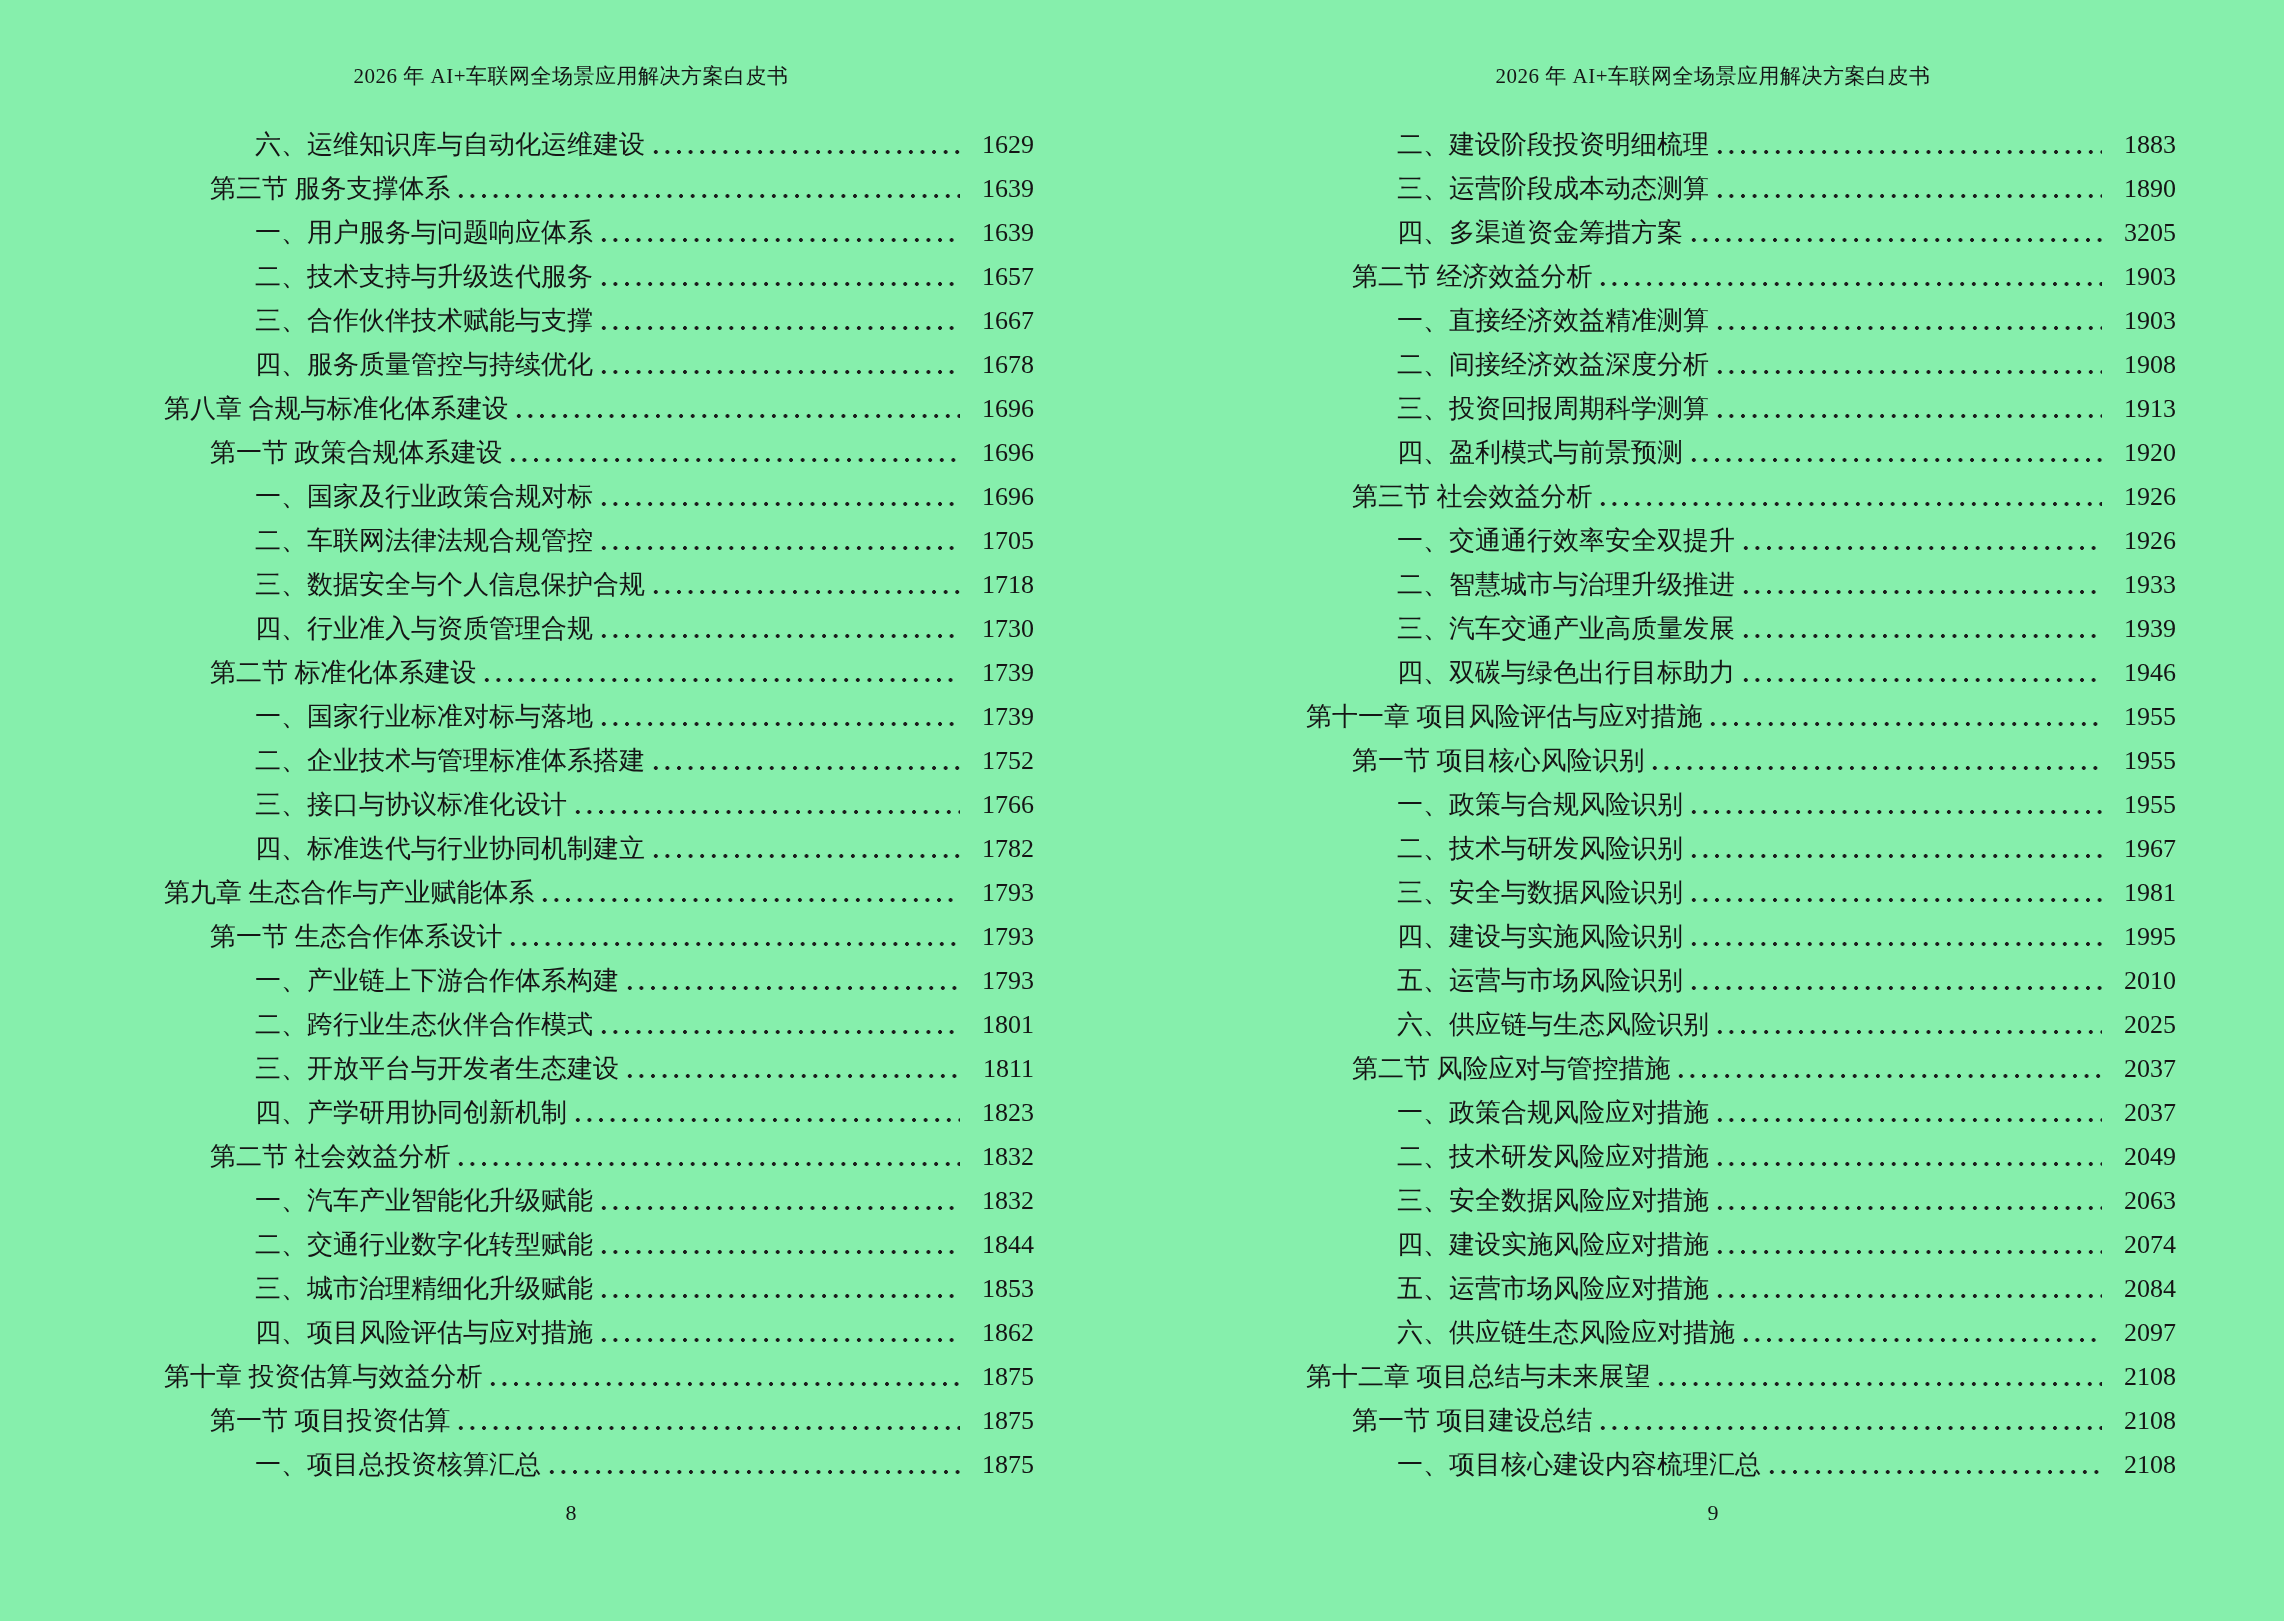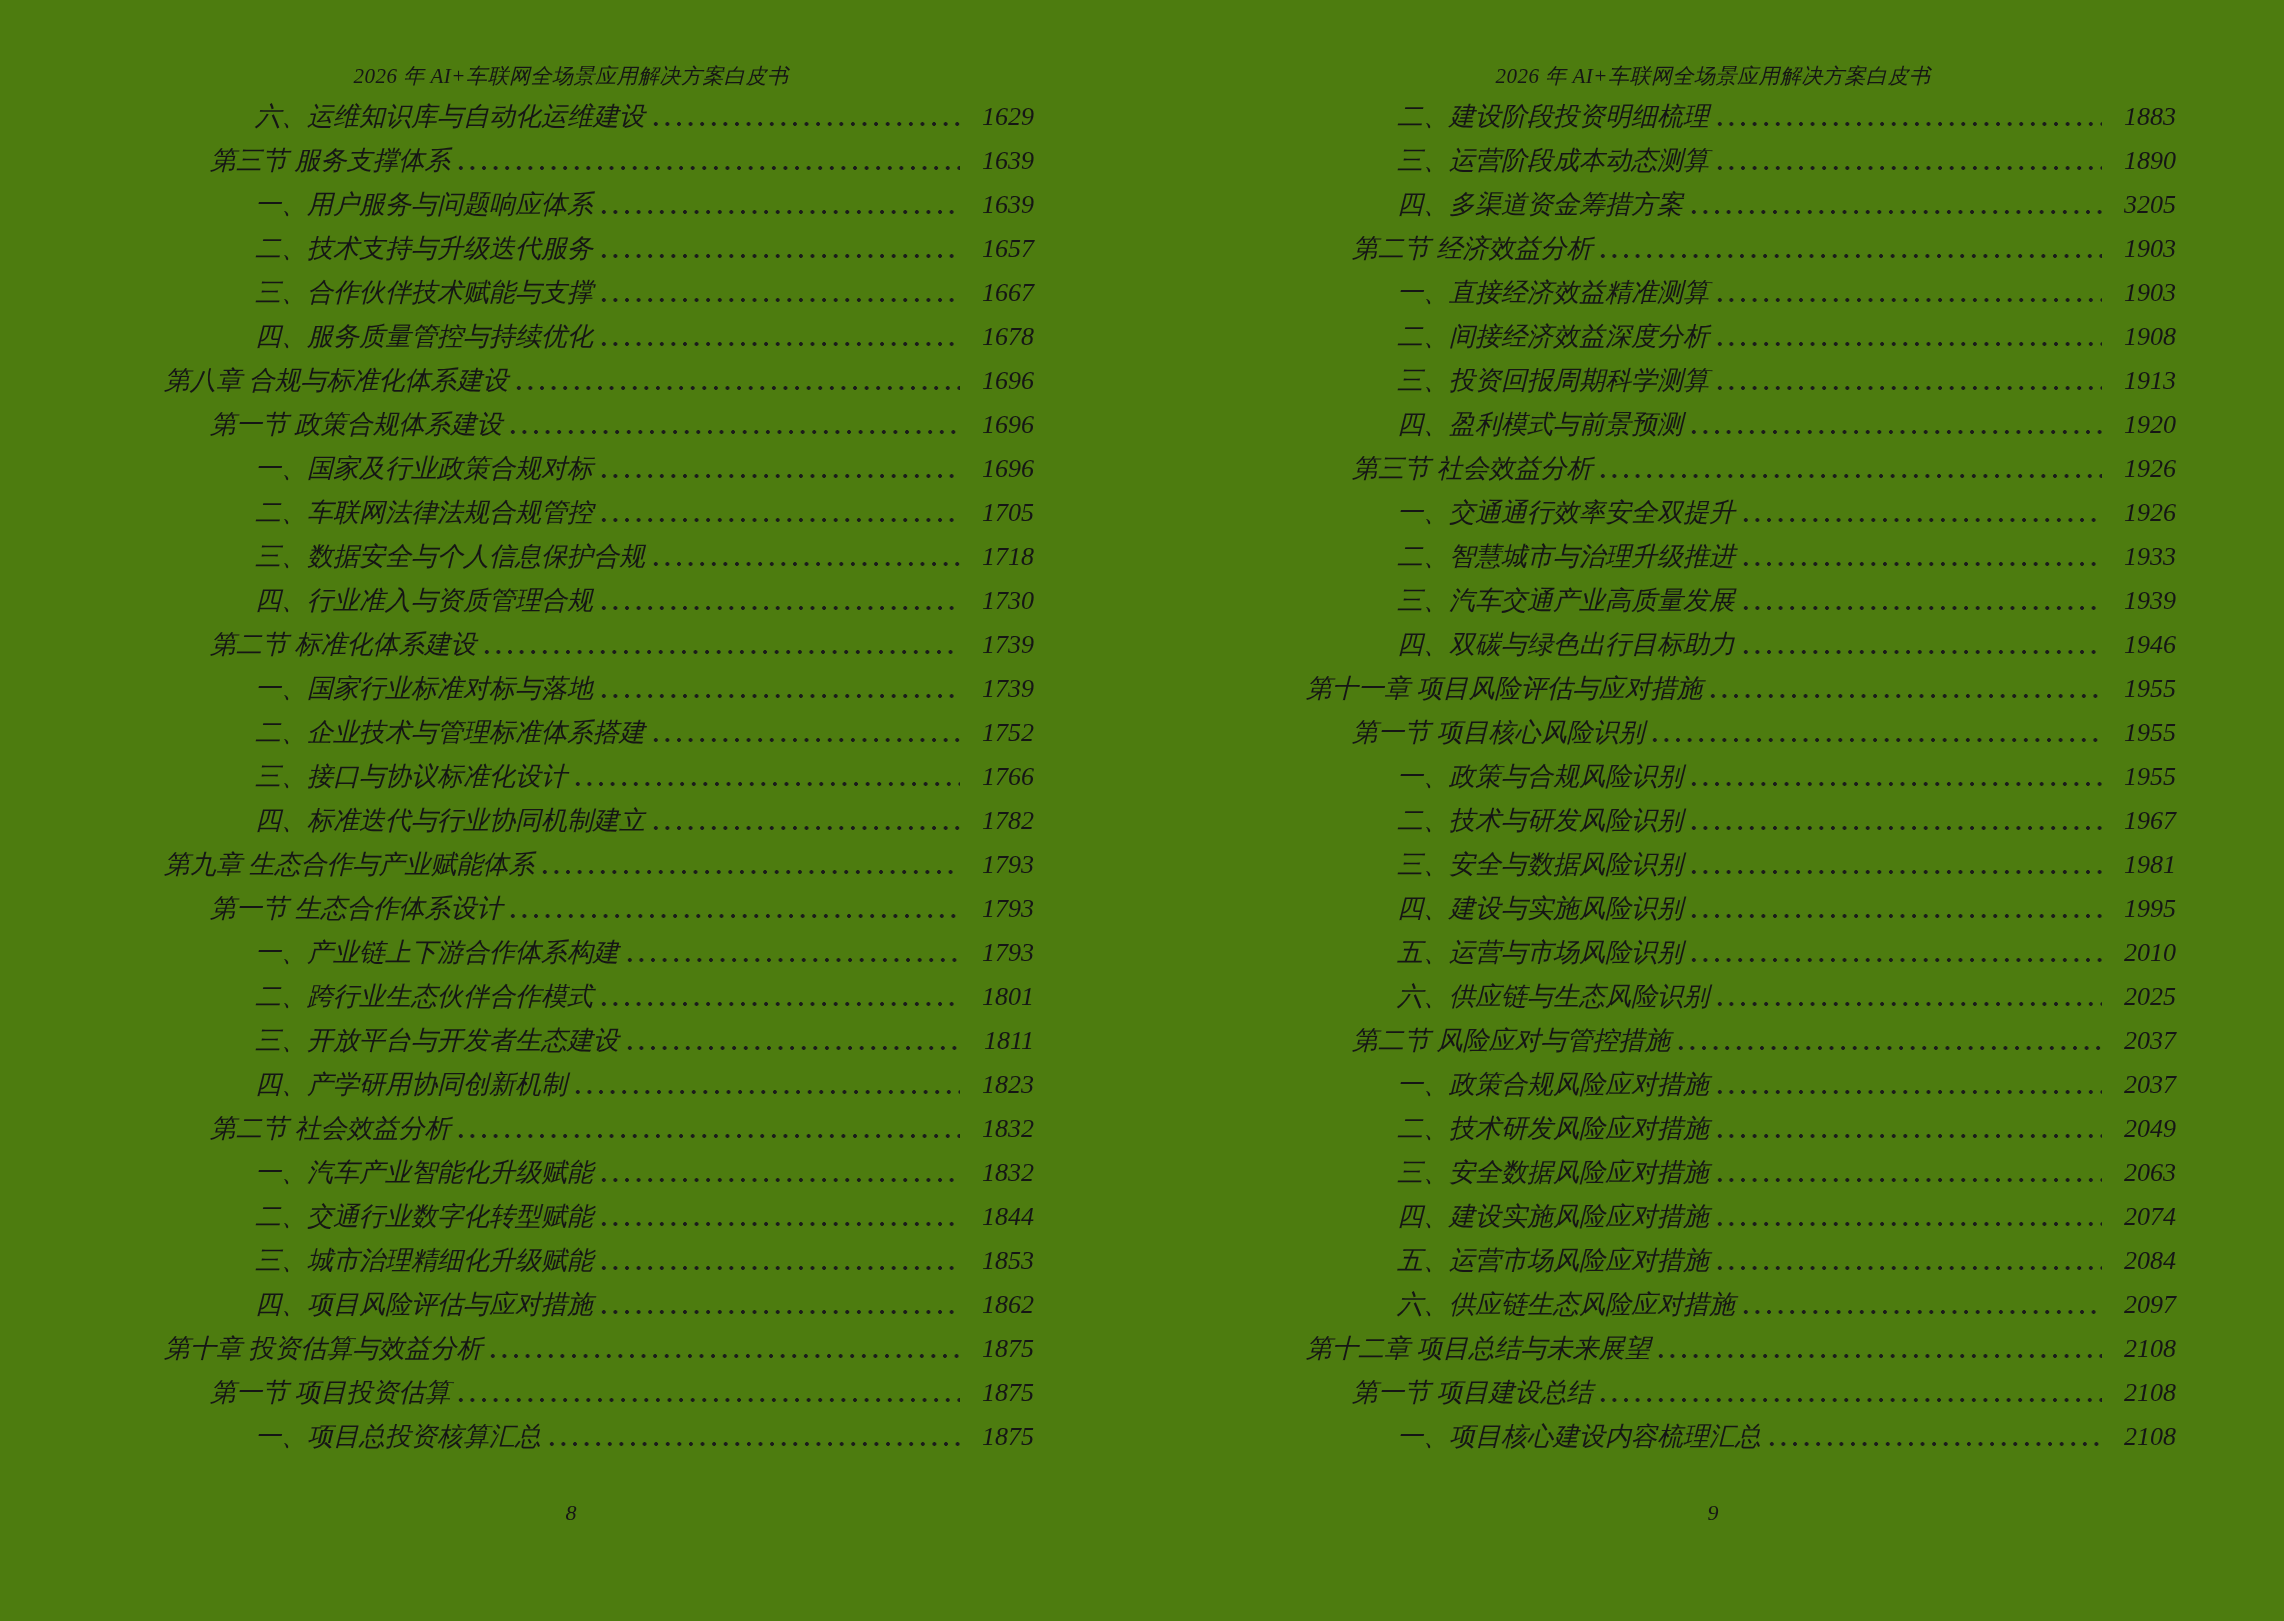--- a/index.html
+++ b/index.html
@@ -16,37 +16,36 @@
     display: flex;
     width: 2284px;
     height: 1622px;
     background: #ffffff;
   }
   .page {
     position: relative;
     width: 1142px;
     height: 1622px;
     box-sizing: border-box;
-    background: #4d7c0f;
-    font-style: italic;
+    background: #86efac;
   }
   .page-header {
     position: absolute;
     top: 66px;
     left: 0;
     right: 0;
     text-align: center;
     font-size: 21px;
     line-height: 1;
     letter-spacing: 0.5px;
     white-space: nowrap;
   }
   .toc {
     position: absolute;
-    top: 92px;
+    top: 120px;
     left: 164px;
     right: 108px;
   }
   .toc-entry {
     height: 44px;
     display: flex;
     align-items: flex-end;
     box-sizing: border-box;
     padding-bottom: 5.8px;
   }

